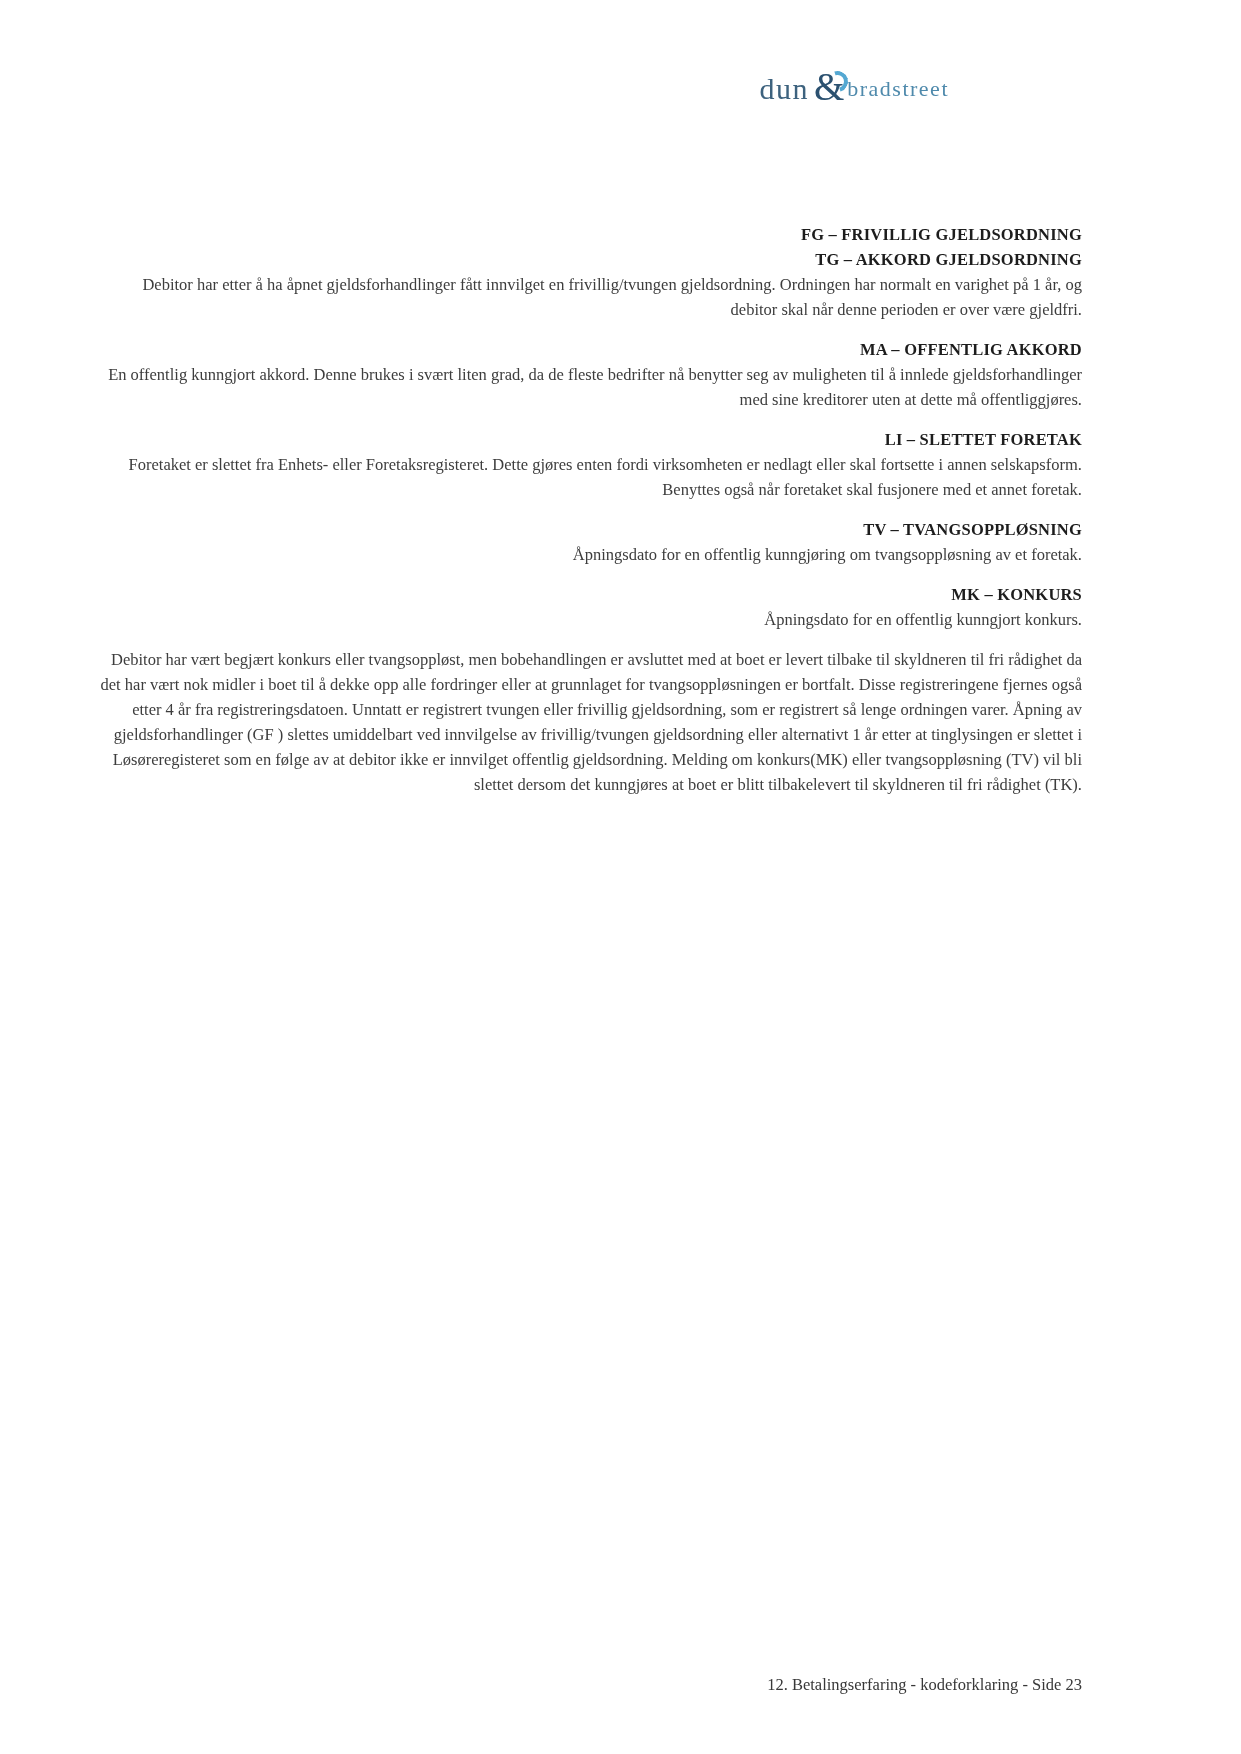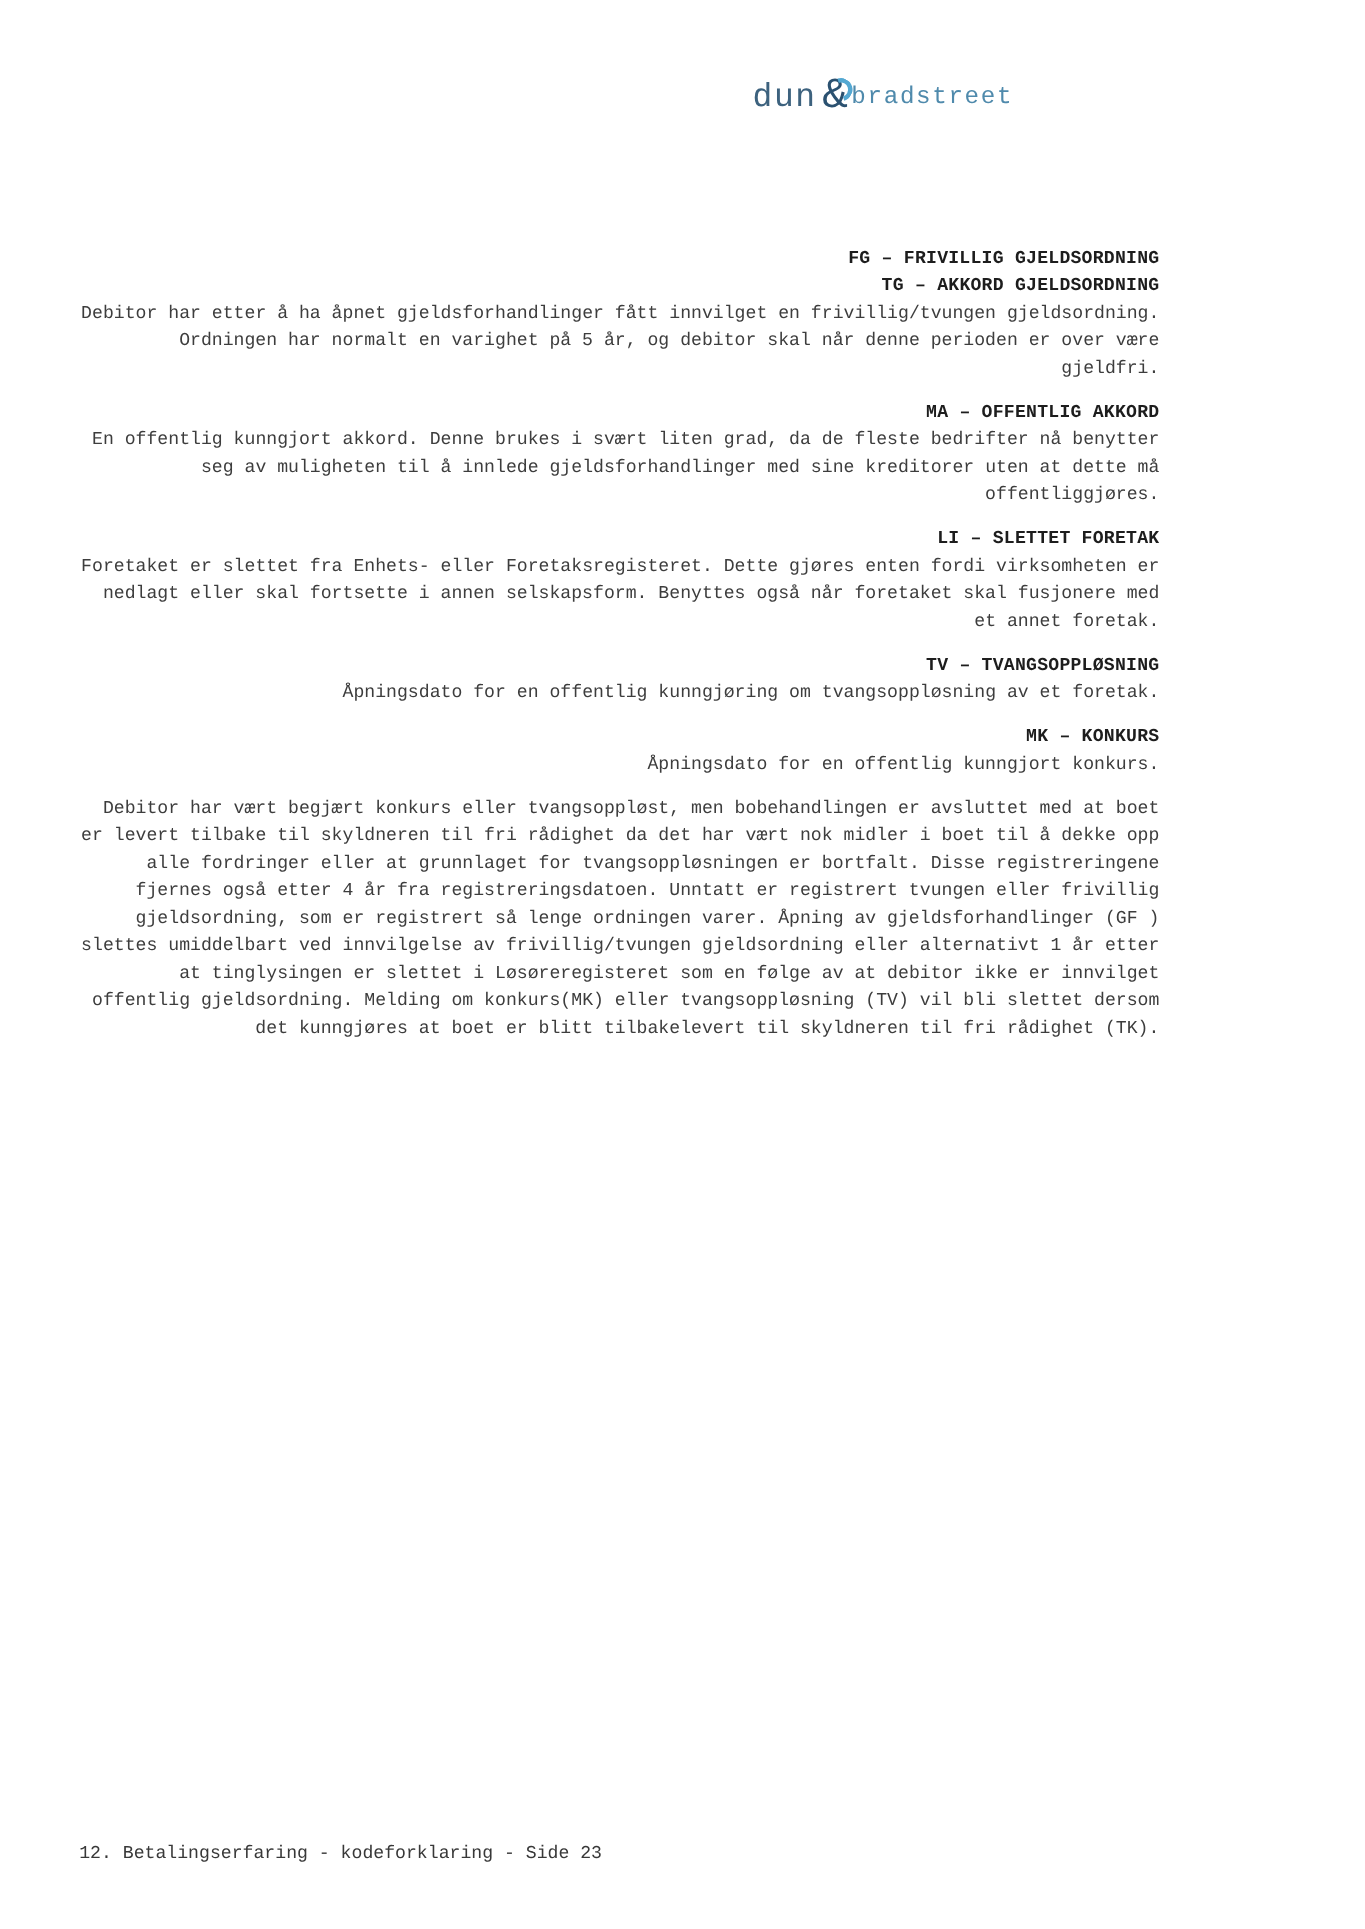--- a/index.html
+++ b/index.html
@@ -6,22 +6,23 @@
   html, body {
     margin: 0;
     padding: 0;
     background: #ffffff;
   }
   .page {
     position: relative;
     width: 1107px;
     height: 1754px;
     background: #ffffff;
-    font-family: Liberation Mono, monospace;
+    font-family: Liberation Serif, serif;
     overflow: hidden;
+    margin-left: 28px;
   }
 
   
   .logo {
     position: absolute;
     top: 74px;
     right: 186px;
     display: flex;
     align-items: center;
     user-select: none;
@@ -87,21 +88,21 @@
   .content p {
     margin: 0;
   }
 
   
   .footer {
     position: absolute;
     top: 1672px;
     left: 72px;
     width: 982px;
-    text-align: left;
+    text-align: right;
     font-size: 16.5px;
     line-height: 25px;
     color: #383838;
   }
 </style>
 </head>
 <body>
 
 <div class="page">
 
@@ -109,21 +110,21 @@
     <span class="word1">dun</span>
     <span class="amp">&amp;</span>
     <span class="word2">bradstreet</span>
   </div>
 
   <div class="content">
 
     <section>
       <h2>FG – FRIVILLIG GJELDSORDNING</h2>
       <h2>TG – AKKORD GJELDSORDNING</h2>
-      <p>Debitor har etter å ha åpnet gjeldsforhandlinger fått innvilget en frivillig/tvungen gjeldsordning. Ordningen har normalt en varighet på 5 år, og debitor skal når denne perioden er over være gjeldfri.</p>
+      <p>Debitor har etter å ha åpnet gjeldsforhandlinger fått innvilget en frivillig/tvungen gjeldsordning. Ordningen har normalt en varighet på 1 år, og debitor skal når denne perioden er over være gjeldfri.</p>
     </section>
 
     <section>
       <h2>MA – OFFENTLIG AKKORD</h2>
       <p>En offentlig kunngjort akkord. Denne brukes i svært liten grad, da de fleste bedrifter nå benytter seg av muligheten til å innlede gjeldsforhandlinger med sine kreditorer uten at dette må offentliggjøres.</p>
     </section>
 
     <section>
       <h2>LI – SLETTET FORETAK</h2>
       <p>Foretaket er slettet fra Enhets- eller Foretaksregisteret. Dette gjøres enten fordi virksomheten er nedlagt eller skal fortsette i annen selskapsform. Benyttes også når foretaket skal fusjonere med et annet foretak.</p>

